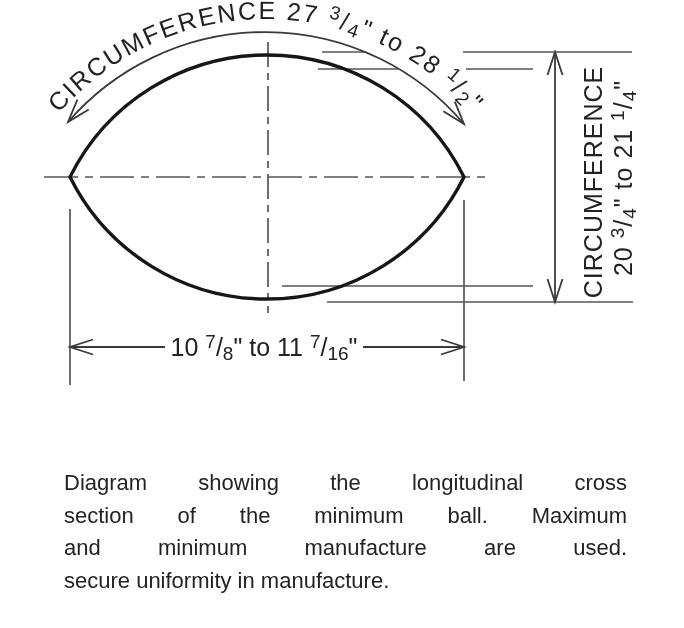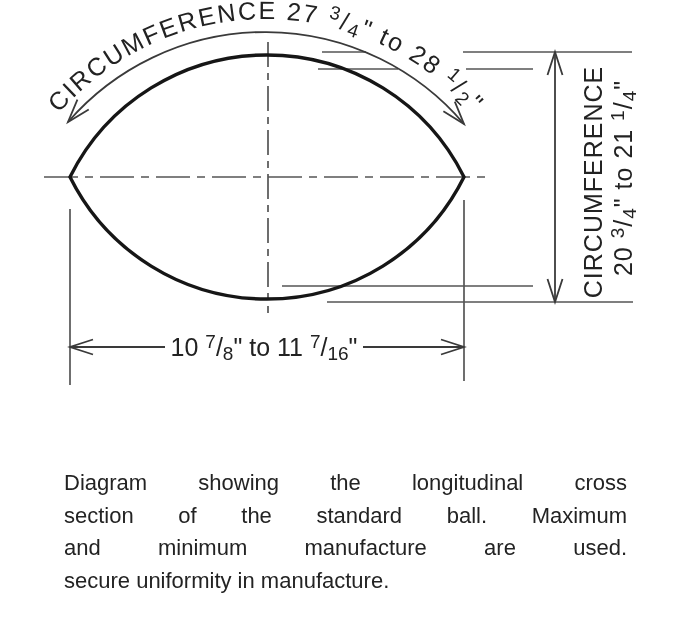--- a/index.html
+++ b/index.html
@@ -85,18 +85,18 @@
     <path d="M 70 347 L 165 347" fill="none" stroke="#3a3a3a" stroke-width="1.8" marker-start="url(#arrV)"></path>
     <path d="M 363 347 L 464 347" fill="none" stroke="#3a3a3a" stroke-width="1.8" marker-end="url(#arrV)"></path>
 
     <text class="dim-text" x="264" y="356" text-anchor="middle">
       <tspan>10 </tspan><tspan class="fnum" dy="-8">7</tspan><tspan dy="8">/</tspan><tspan class="fnum" dy="4">8</tspan><tspan dy="-4">" to 11 </tspan><tspan class="fnum" dy="-8">7</tspan><tspan dy="8">/</tspan><tspan class="fnum" dy="4">16</tspan><tspan dy="-4">"</tspan>
     </text>
   </svg>
 
   <div id="caption">
     <div class="caption-line">Diagram showing the longitudinal cross</div>
-    <div class="caption-line">section of the standard ball.  Maximum</div>
+    <div class="caption-line">section of the minimum ball.  Maximum</div>
     <div class="caption-line">and minimum manufacture are used.</div>
     <div class="caption-line last">secure uniformity in manufacture.</div>
   </div>
 
 </div>
 
 </body></html>

